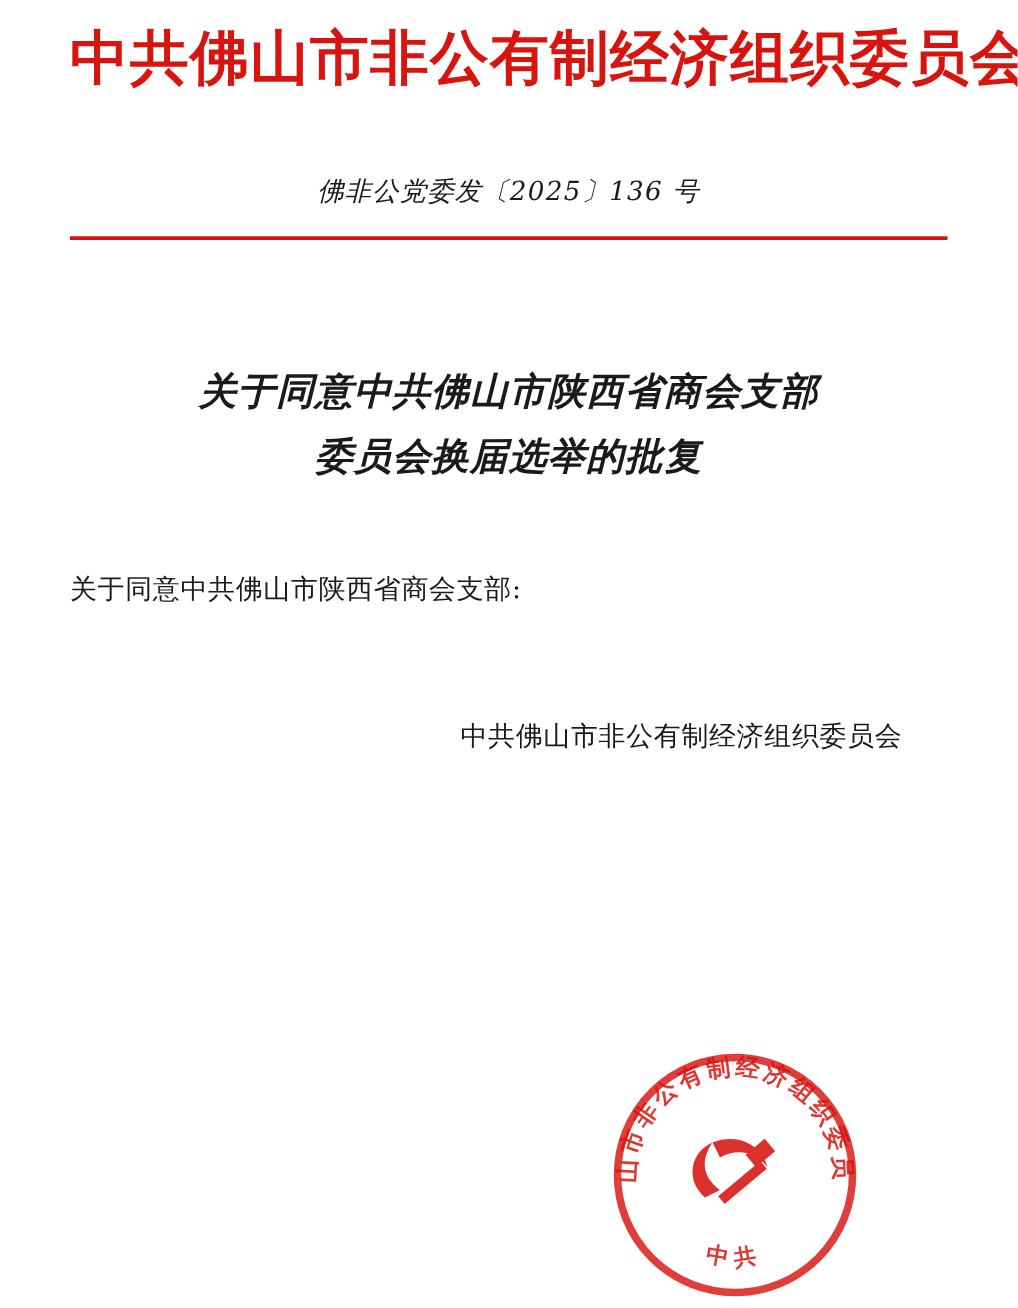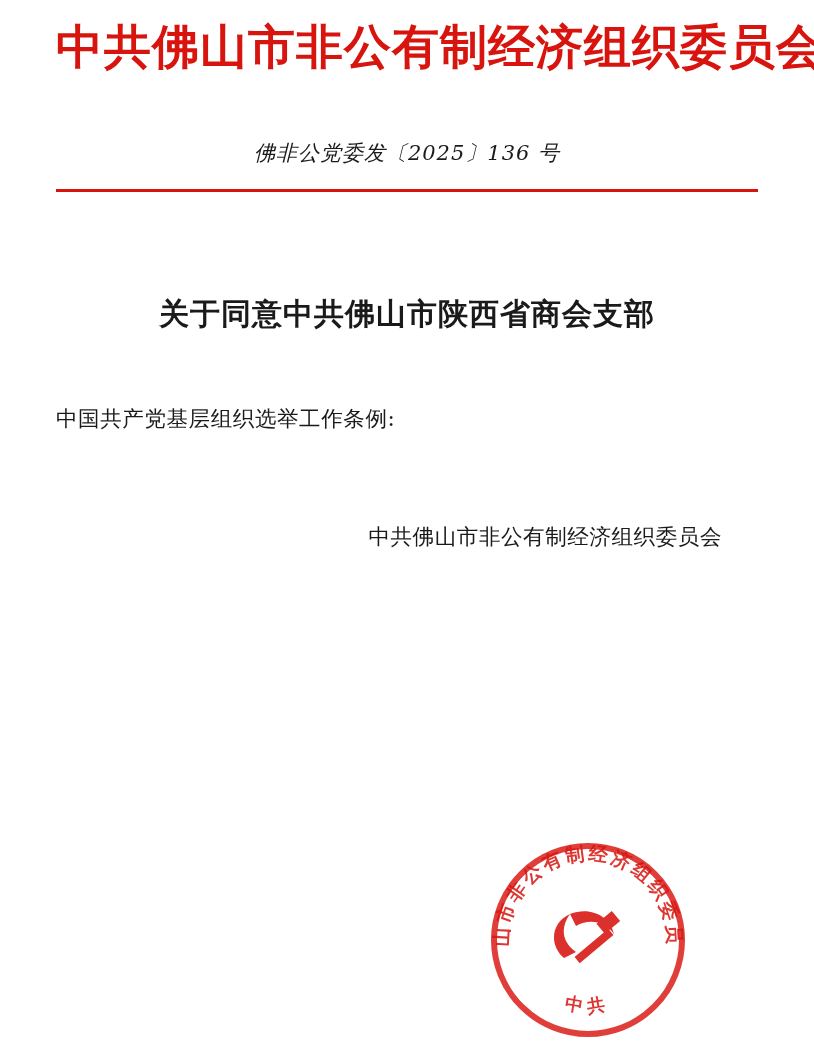--- a/index.html
+++ b/index.html
@@ -57,20 +57,21 @@
   }
 
   
   .doc-title {
     margin-top: 96px;
     text-align: center;
     font-weight: bold;
     font-size: 30px;
     line-height: 1.75;
     letter-spacing: 1px;
+    font-style: italic;
   }
   .doc-title .line {
     display: block;
   }
 
   
   .body-block {
     margin-top: 58px;
     font-size: 21.5px;
     line-height: 1.95;
@@ -119,24 +120,25 @@
   <div class="letterhead">
     <div class="letterhead-title">中共佛山市非公有制经济组织委员会</div>
   </div>
 
   <div class="doc-number">佛非公党委发〔2025〕136 号</div>
 
   <div class="red-rule"></div>
 
   <div class="doc-title">
     <span class="line">关于同意中共佛山市陕西省商会支部</span>
+    <span class="line">委员会换届选举的批复</span>
   </div>
 
   <div class="body-block">
-    <p class="addressee">中国共产党基层组织选举工作条例:</p>
+    <p class="addressee">关于同意中共佛山市陕西省商会支部:</p>
   </div>
 
   <div class="signature">
     <span class="sig-line">中共佛山市非公有制经济组织委员会</span>
   </div>
 
   <div class="seal">
     <svg width="204" height="204" viewBox="0 0 204 204" xmlns="http://www.w3.org/2000/svg">
       <defs>
         <path id="sealArcTop" d="M 22,102 A 80,80 0 0 1 182,102"></path>

